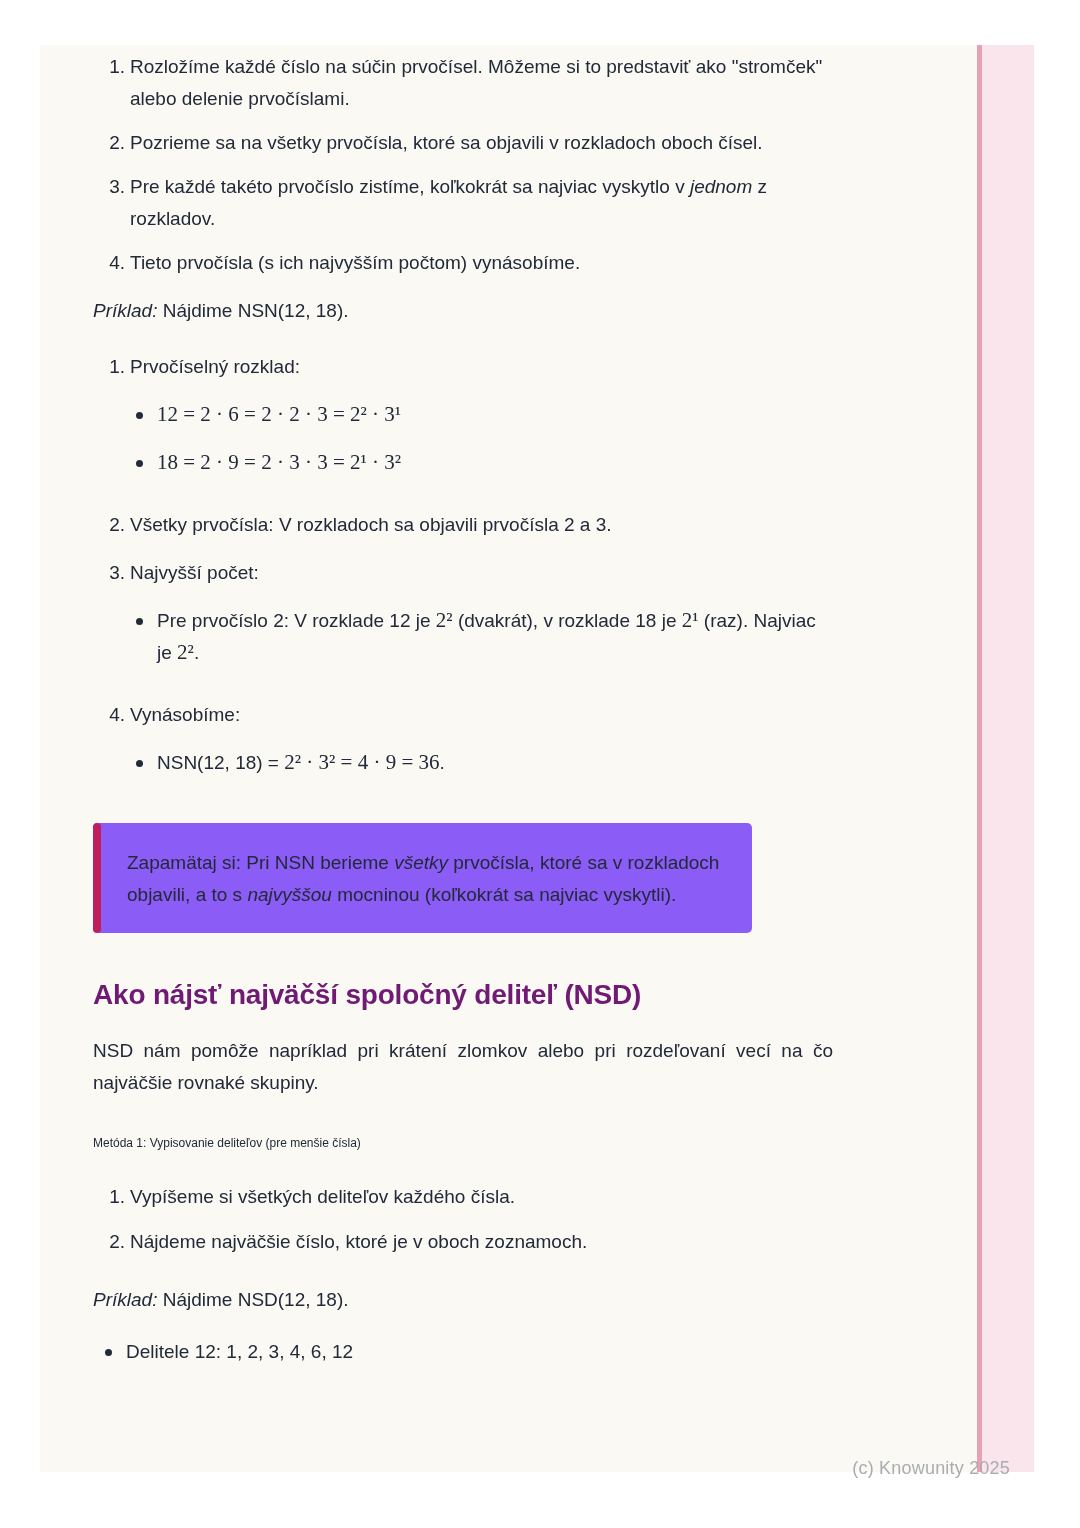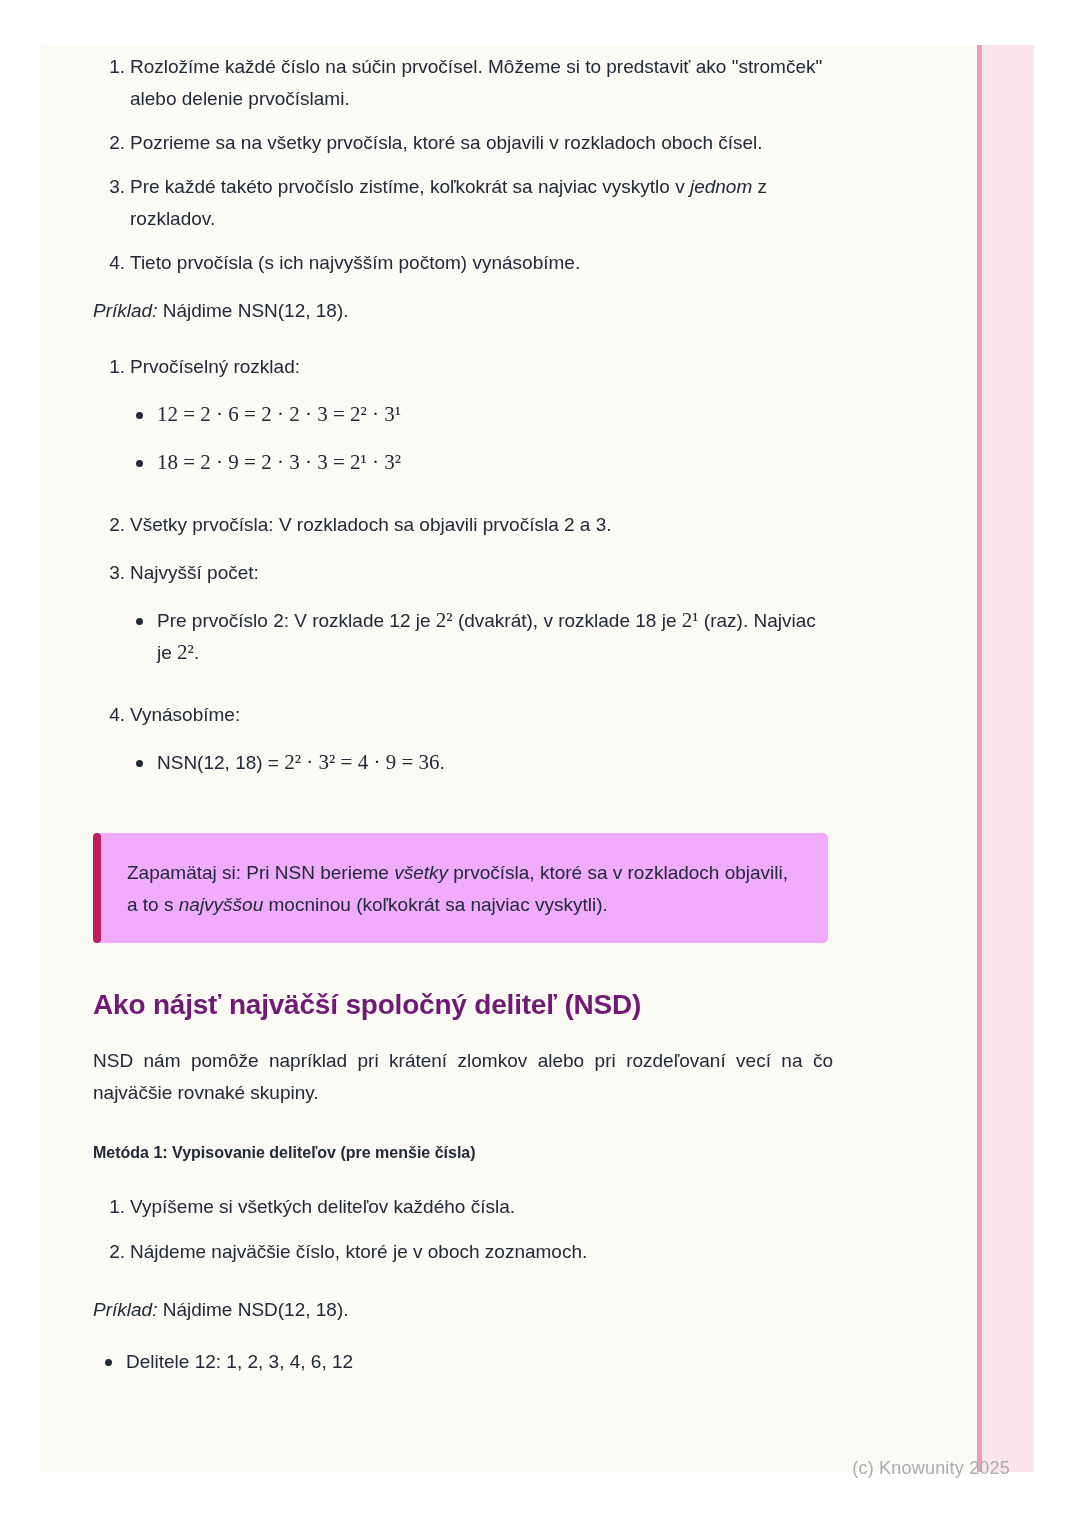--- a/index.html
+++ b/index.html
@@ -47,34 +47,34 @@
   .dot {
     width:7px; height:7px; border-radius:50%; background:#222938;
     margin:13px 14px 0 0; flex-shrink:0;
   }
   .final-ul { margin-top:20px; padding-left:12px; }
 
   .example { margin:16px 0 24px; }
   .example2 { margin-top:26px; }
 
   .callout {
-    position:relative; margin-top:40px; width:735px; box-sizing:border-box;
-    background:#f0abfc; border-radius:5px;
+    position:relative; margin-top:30px; width:659px; box-sizing:border-box;
+    background:#8b5cf6; border-radius:5px;
     padding:24px 30px 22px 34px;
   }
   .callout-bar {
     position:absolute; left:0; top:0; bottom:0; width:8px;
     background:#be1e5d; border-radius:4px;
   }
   .h2 {
     margin-top:44px; font-size:28px; line-height:36px; font-weight:700;
     color:#701a75; letter-spacing:-0.2px;
   }
   .intro { margin-top:22px; text-align:justify; }
-  .h3 { margin-top:28px; font-size:16px; line-height:32px; font-weight:700; }
+  .h3 { margin-top:28px; font-size:12px; line-height:32px; font-weight:400; }
 
   .watermark {
     position:absolute; top:1460px; right:70px; z-index:5;
     font-size:18px; line-height:16px; color:#a9acb3; letter-spacing:0.2px;
   }
 </style>
 </head>
 <body>
 
 <div class="card">

